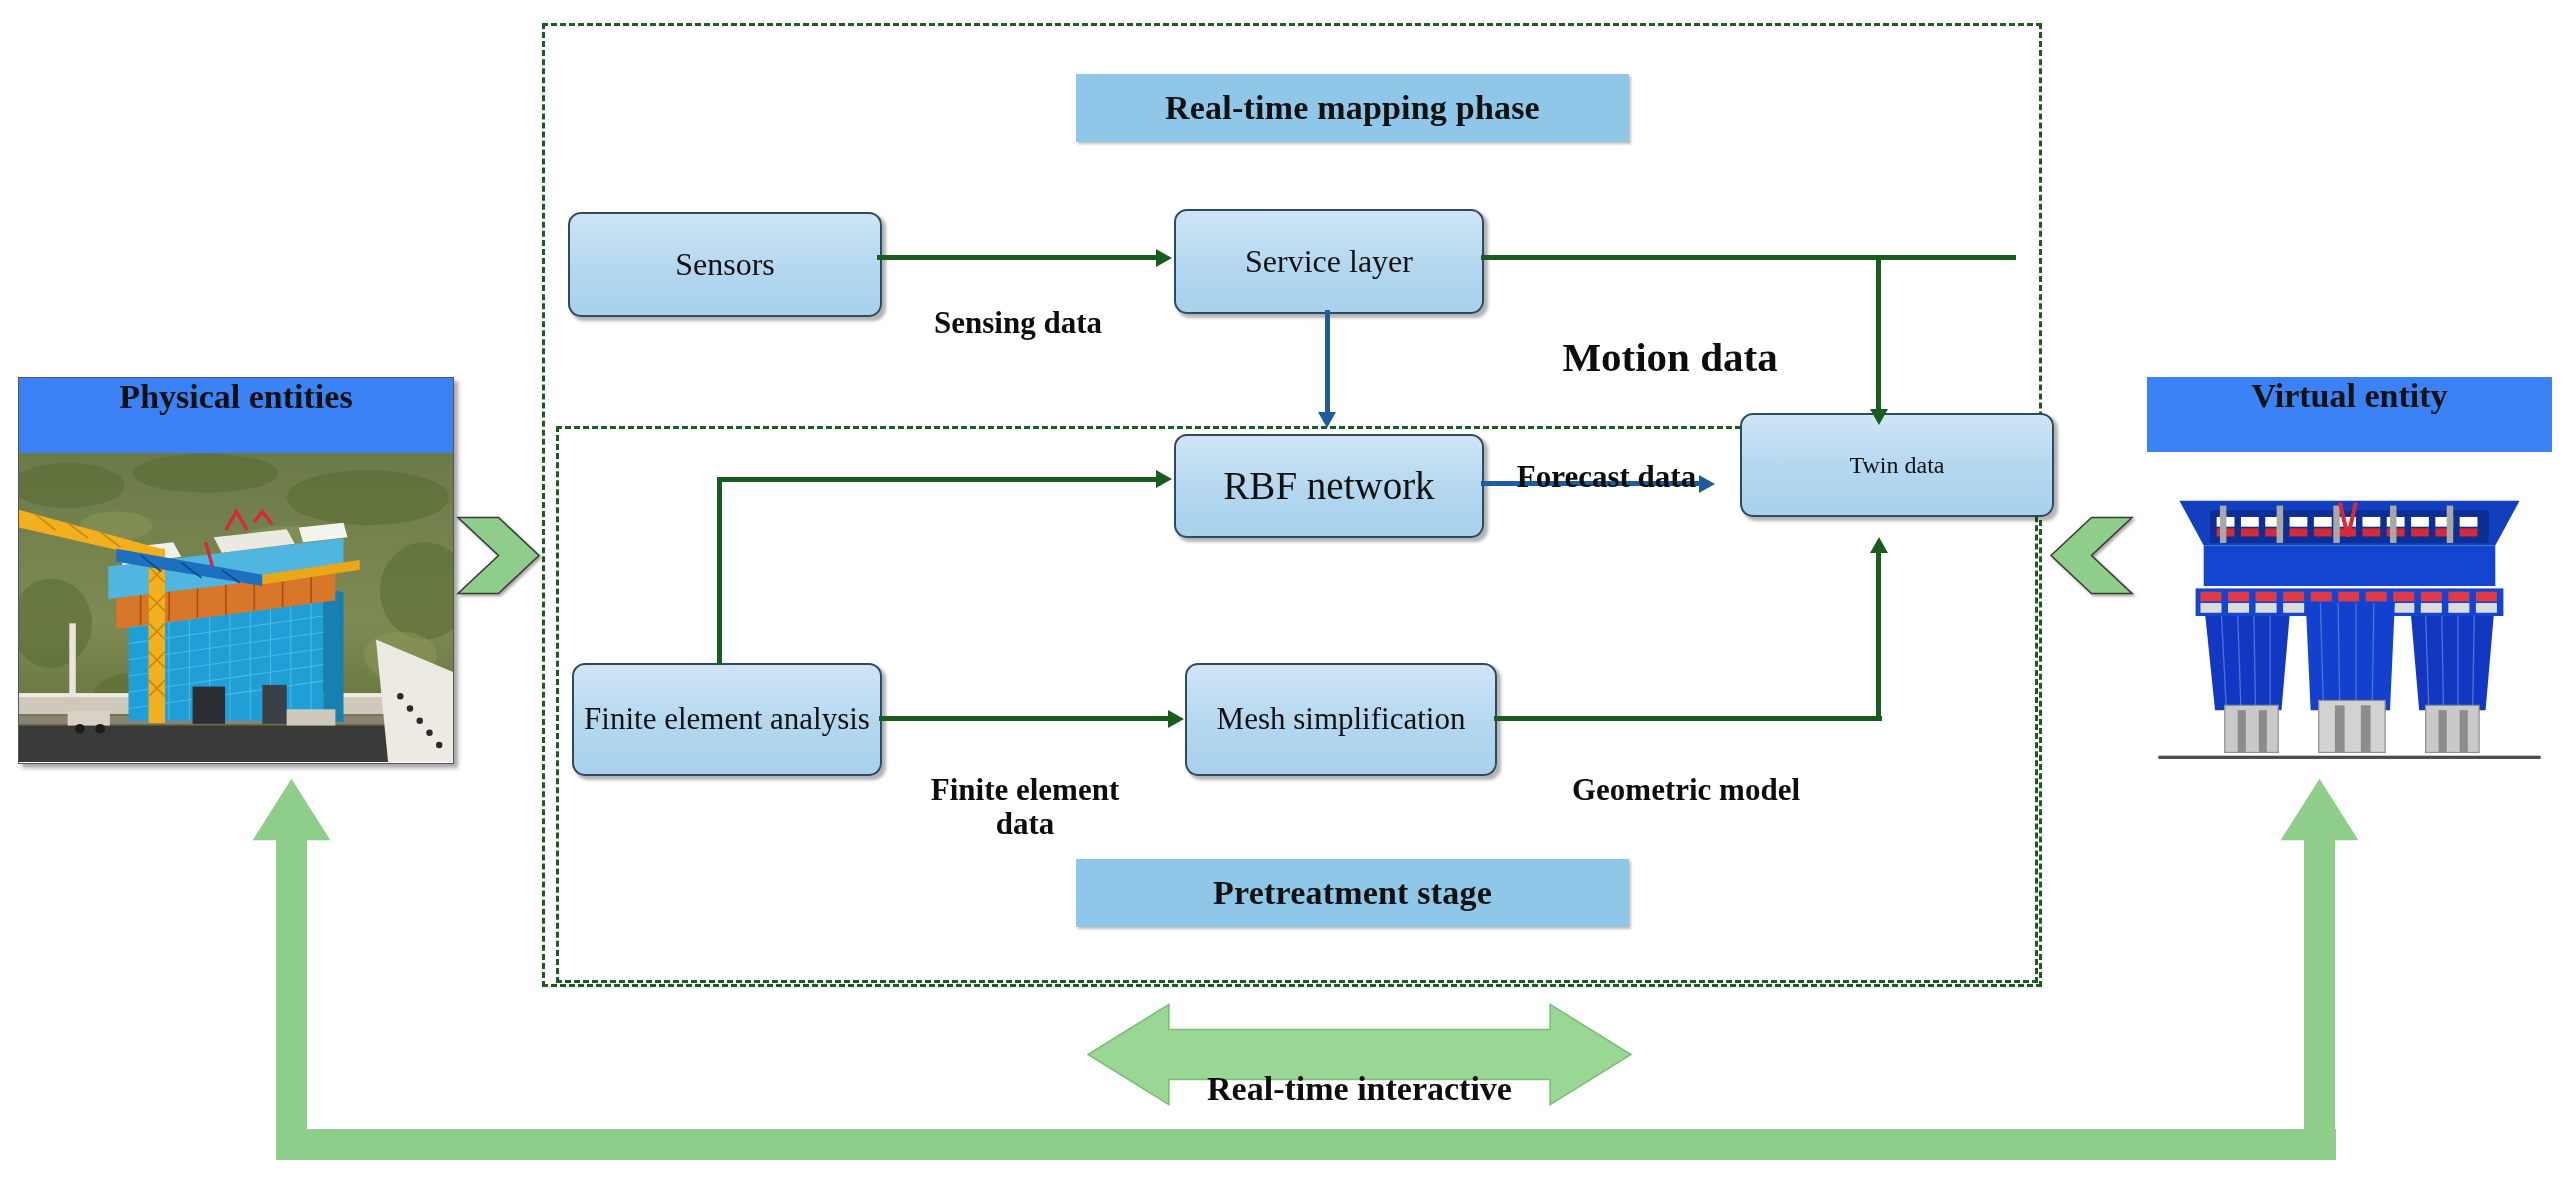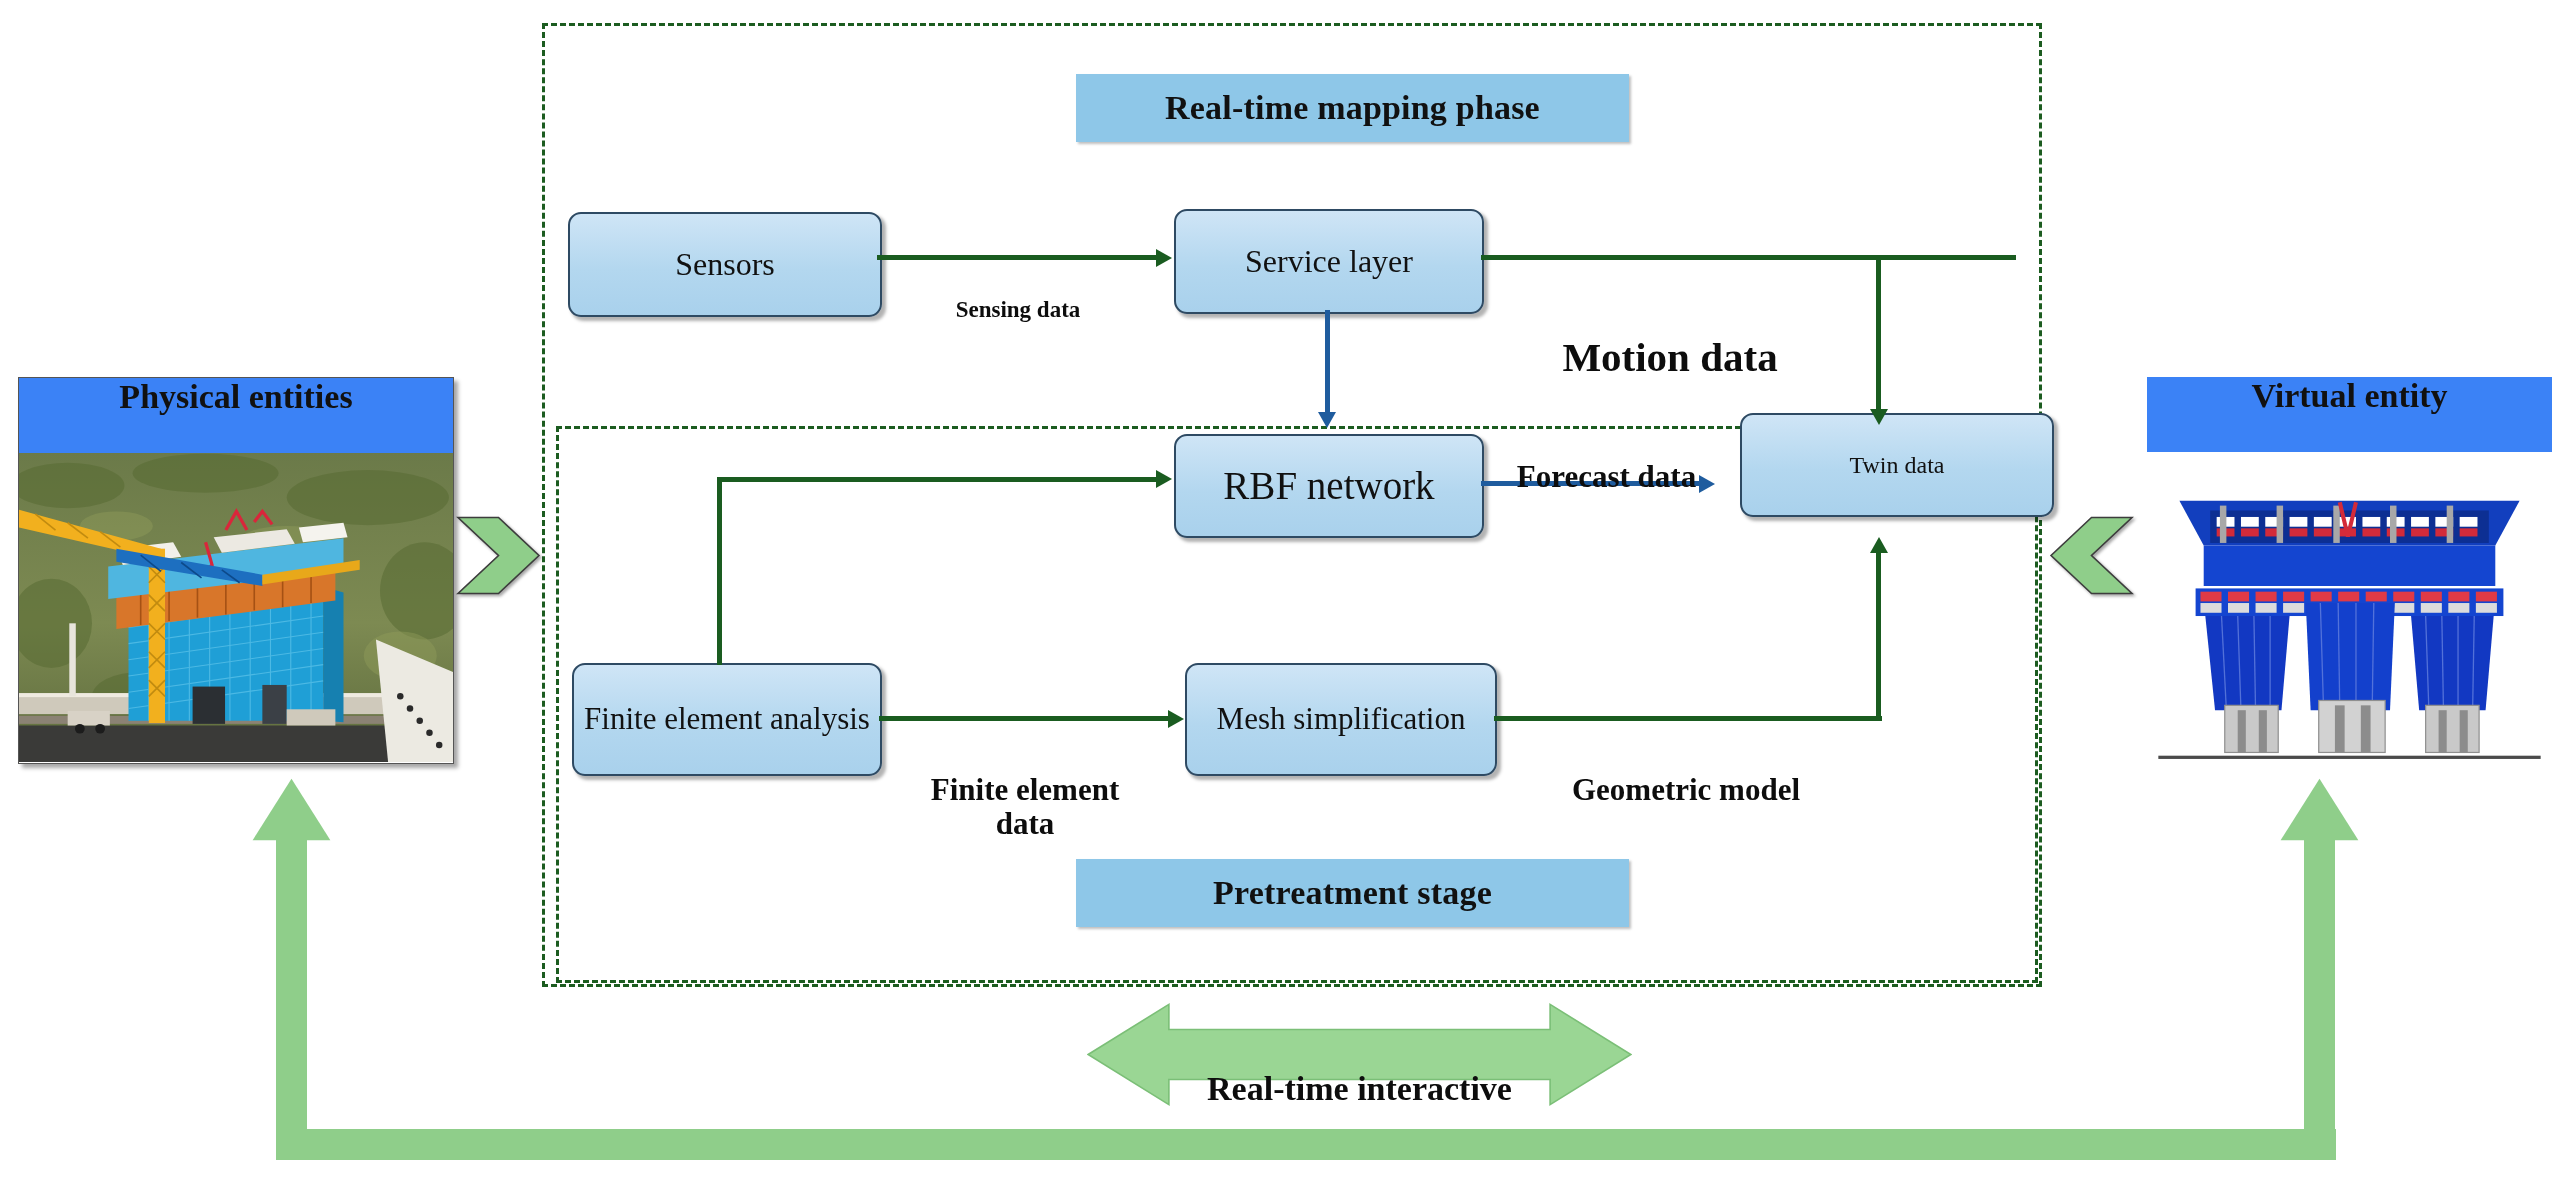--- a/index.html
+++ b/index.html
@@ -118,21 +118,21 @@
 analysis</span>
   </div>
 
   <div class="abs node" style="left:1185px;top:663px;width:308px;height:109px;font-size:31px;">
      <span>Mesh
 simplification</span>
   </div>
 
   <div class="ln" style="left:877px;top:255px;width:281px;height:4.9px;"></div>
   <div class="ah right" style="left:1156px;top:249px;"></div>
-  <div class="abs elabel" style="left:884px;top:272px;width:268px;font-size:23px;">
+  <div class="abs elabel" style="left:884px;top:272px;width:268px;font-size:31px;">
      <span>Sensing data</span>
   </div>
 
   <div class="ln blue" style="left:1325px;top:310px;width:4.9px;height:105px;"></div>
   <div class="ah down blue" style="left:1318px;top:412px;"></div>
 
   <div class="ln" style="left:1481px;top:255px;width:535px;height:4.9px;"></div>
   <div class="ln" style="left:1876px;top:255px;width:4.9px;height:158px;"></div>
   <div class="ah down" style="left:1870px;top:409px;"></div>
   <div class="abs elabel" style="left:1516px;top:290px;width:308px;font-size:41px;">

